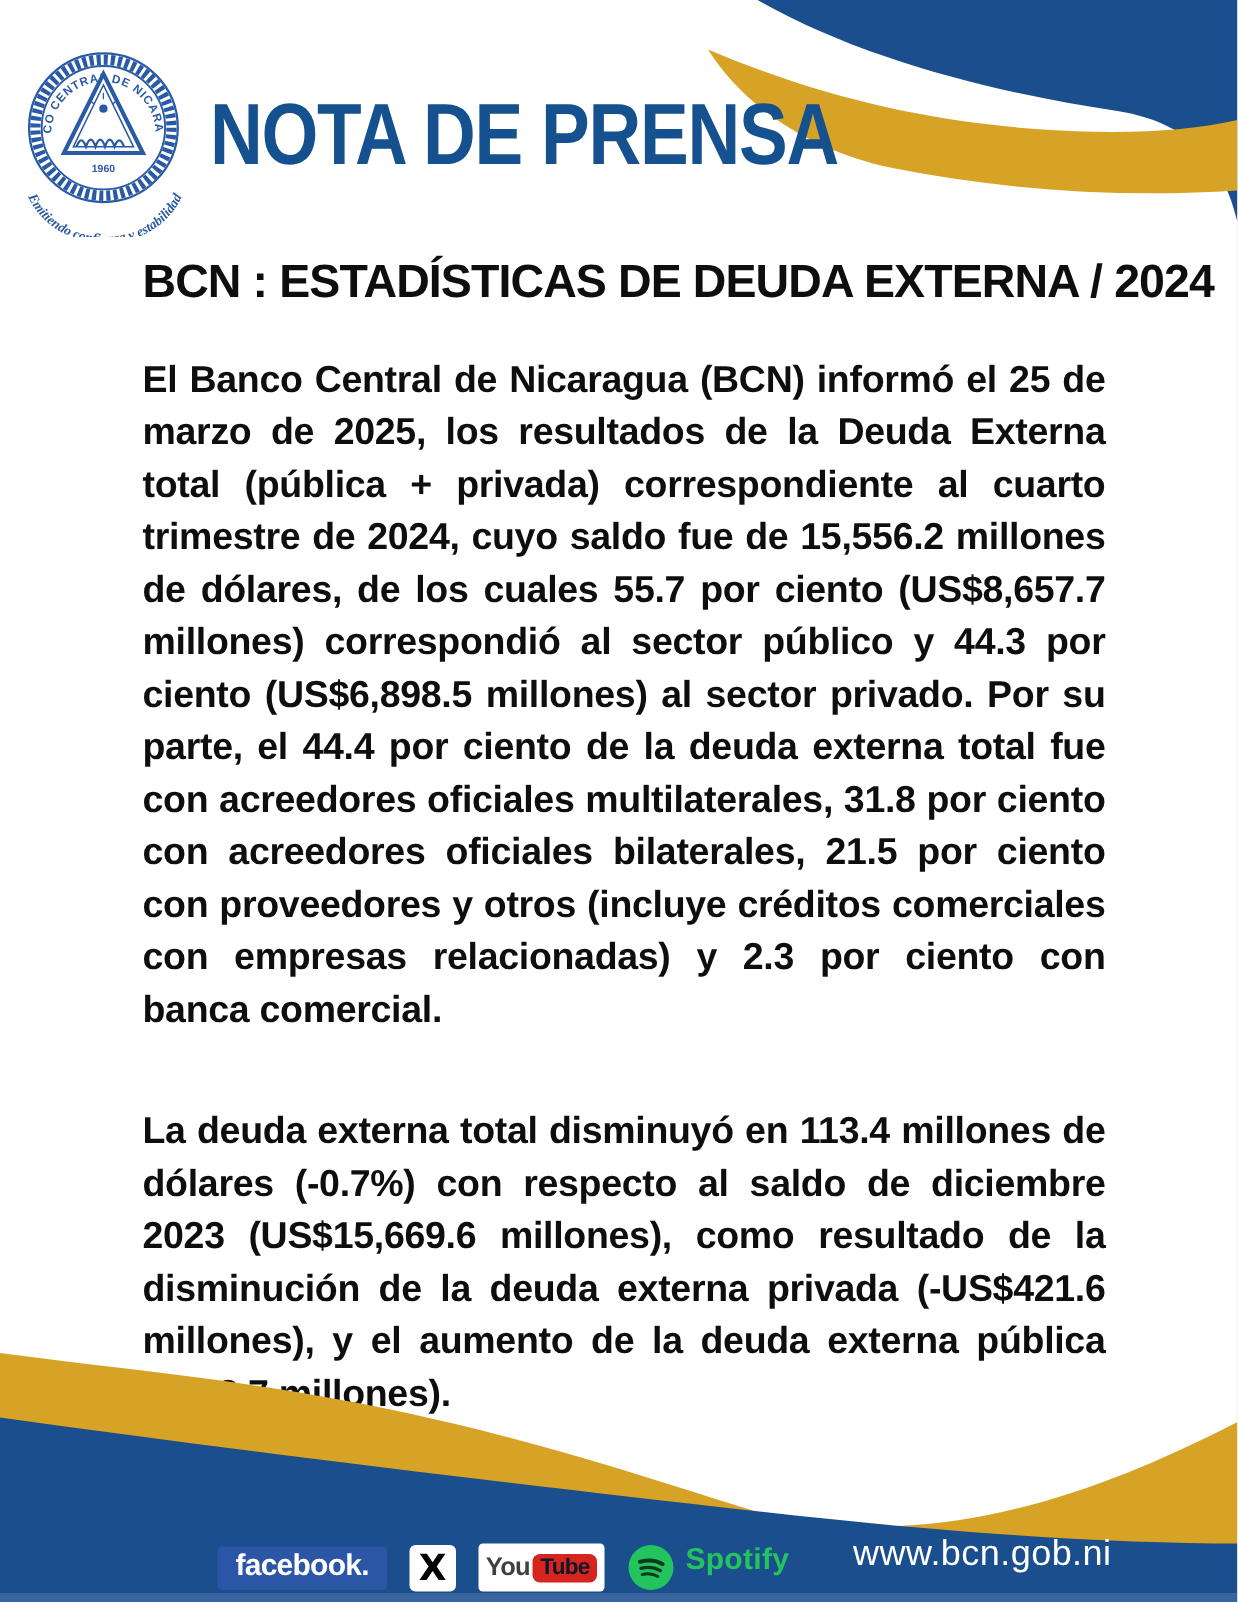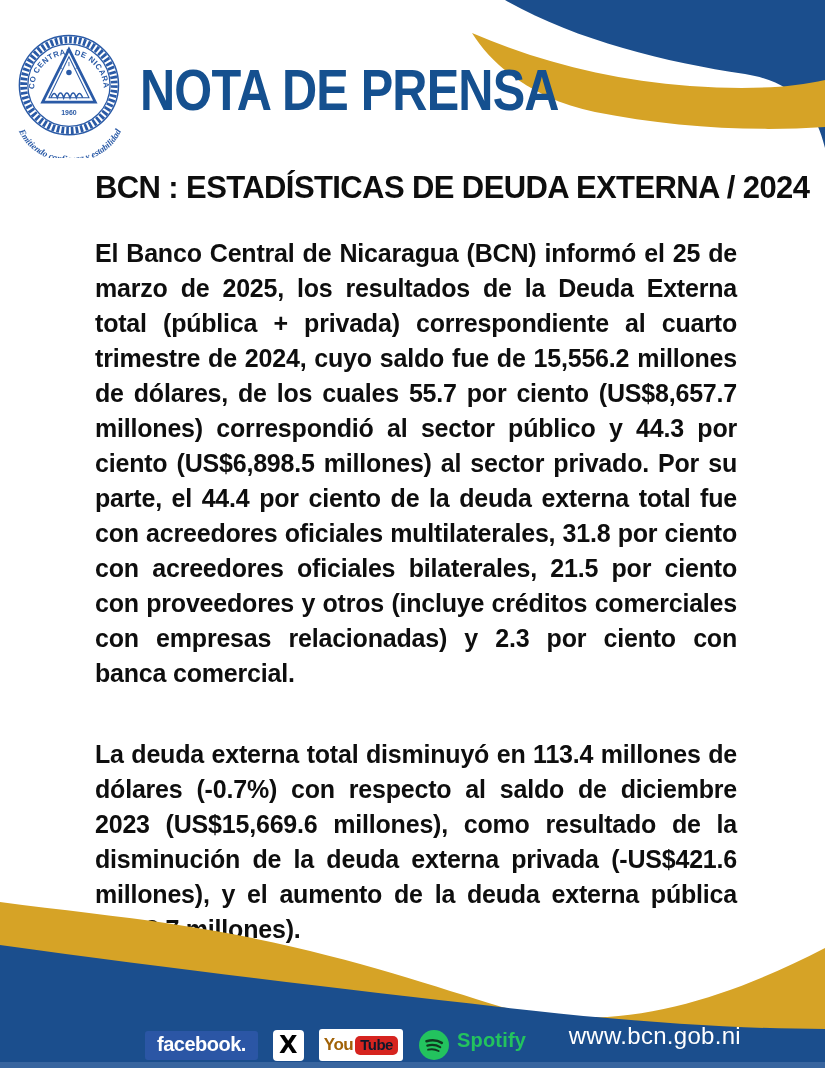--- a/index.html
+++ b/index.html
@@ -48,21 +48,21 @@
   }
   .x-badge{
     background:#ffffff;color:#000000;border-radius:4px;
     width:31px;height:31px;display:flex;align-items:center;justify-content:center;
     font-weight:900;font-size:24px;font-family:"DejaVu Sans",sans-serif;
   }
   .yt-badge{
     background:#ffffff;border-radius:3px;display:flex;align-items:center;
     padding:3px 5px;gap:2px;height:26px;
   }
-  .yt-you{color:#a16207;font-weight:700;font-size:17px;letter-spacing:-.5px;}
+  .yt-you{color:#404040;font-weight:700;font-size:17px;letter-spacing:-.5px;}
   .yt-tube{
     background:#d6241f;color:#0f172a;font-weight:700;font-size:15px;
     border-radius:5px;padding:1px 5px 3px 5px;letter-spacing:-.5px;line-height:1;
   }
   .spotify-badge{display:flex;align-items:flex-start;gap:7px;}
   .spotify-label{color:#23c35e;font-weight:700;font-size:20px;letter-spacing:.2px;}
   .website{
     position:absolute;right:84px;bottom:18px;
     color:#ffffff;font-size:24px;font-weight:400;letter-spacing:.3px;
   }

